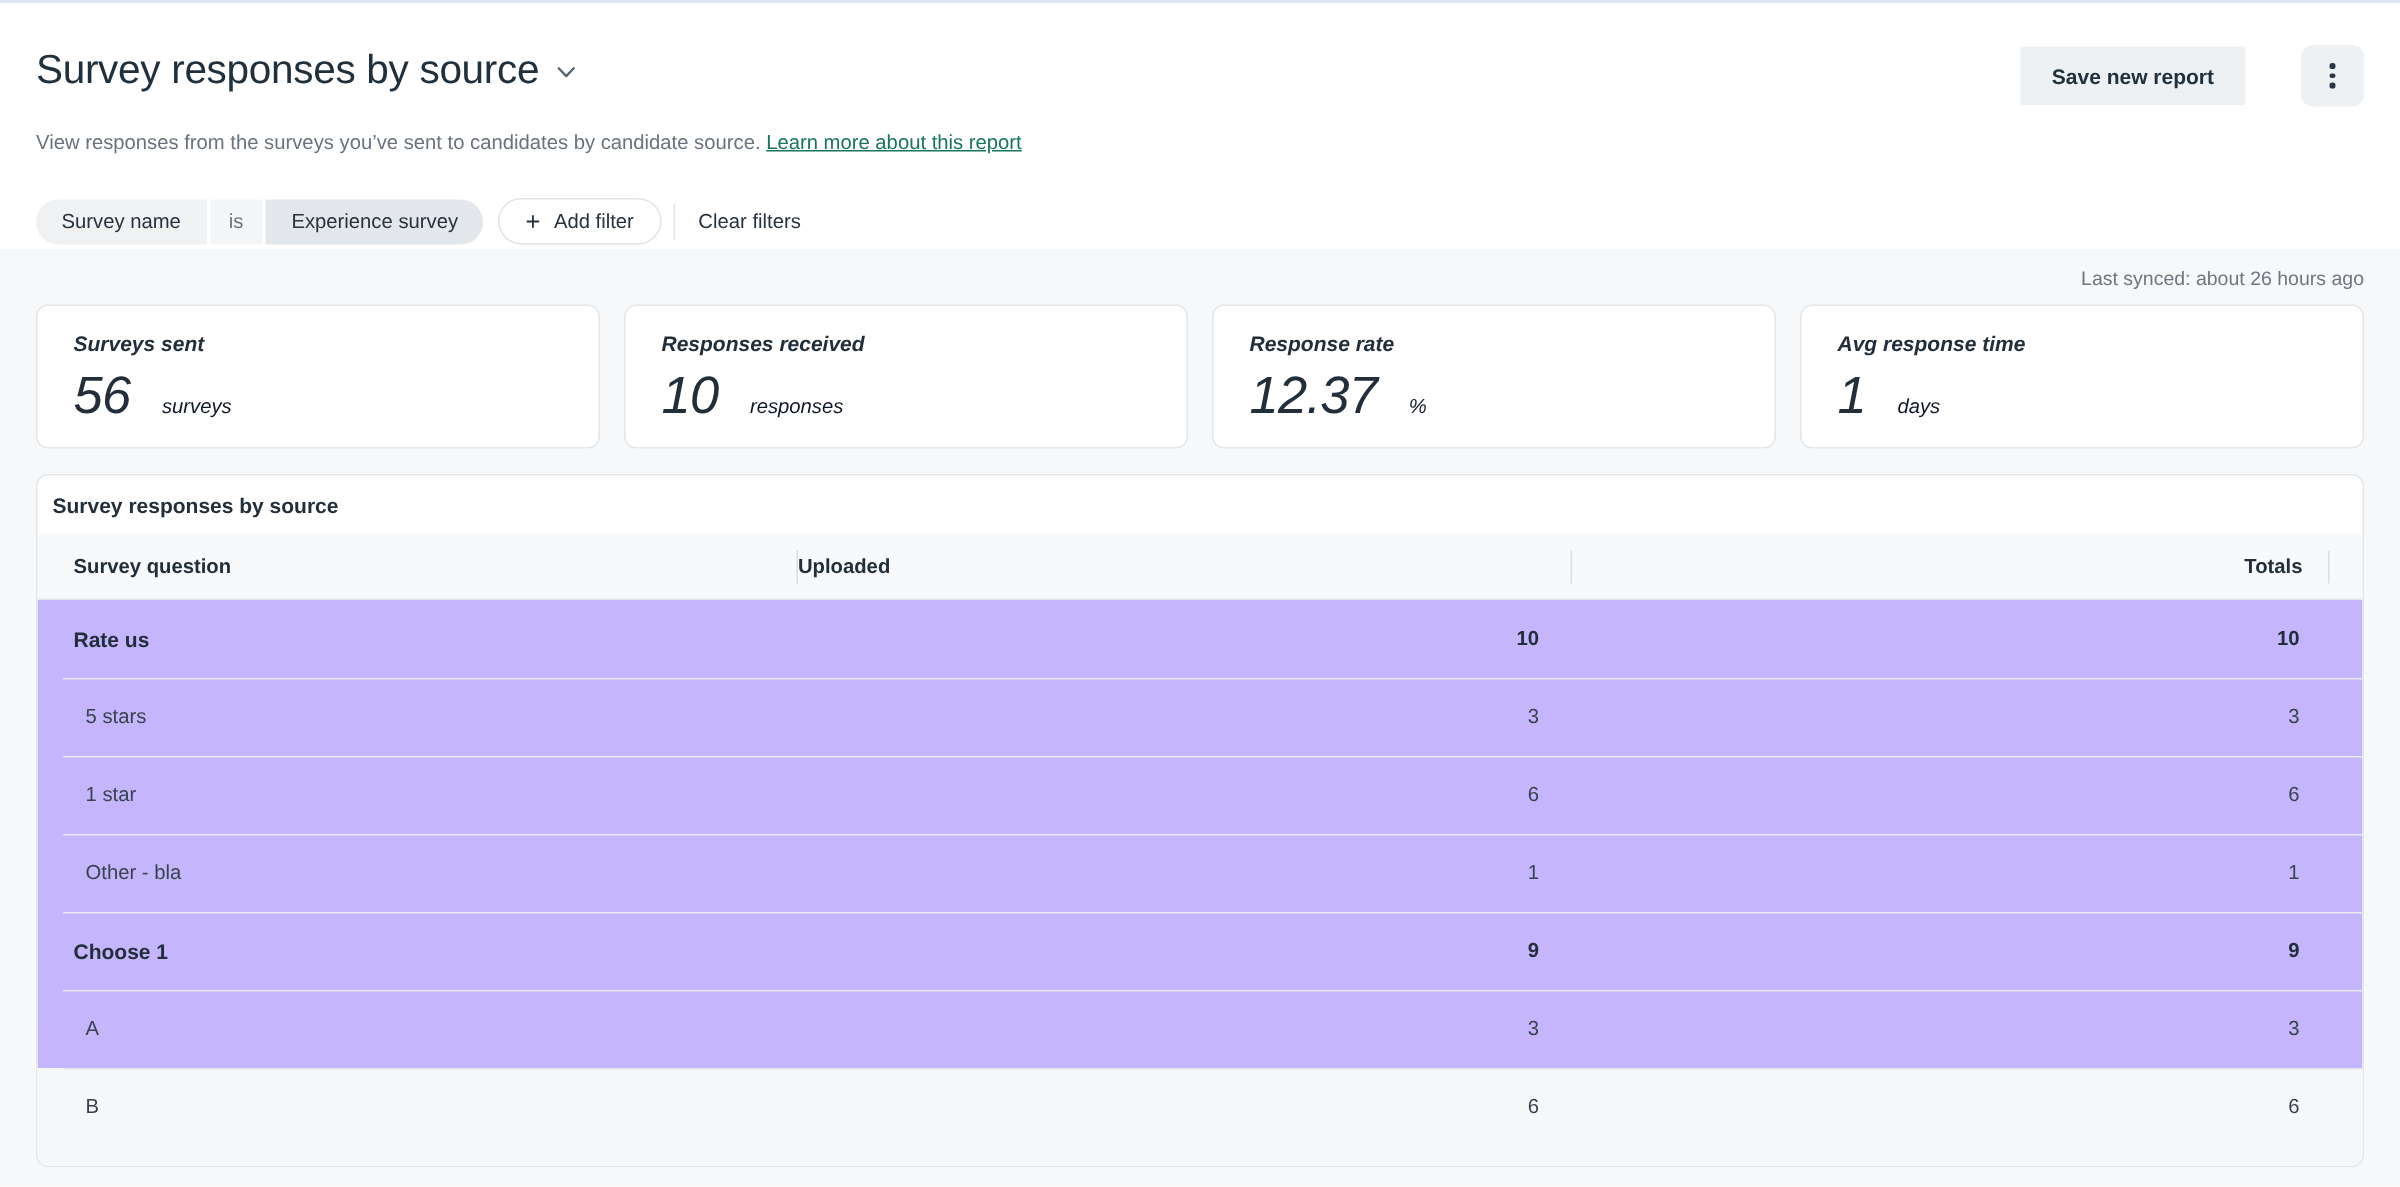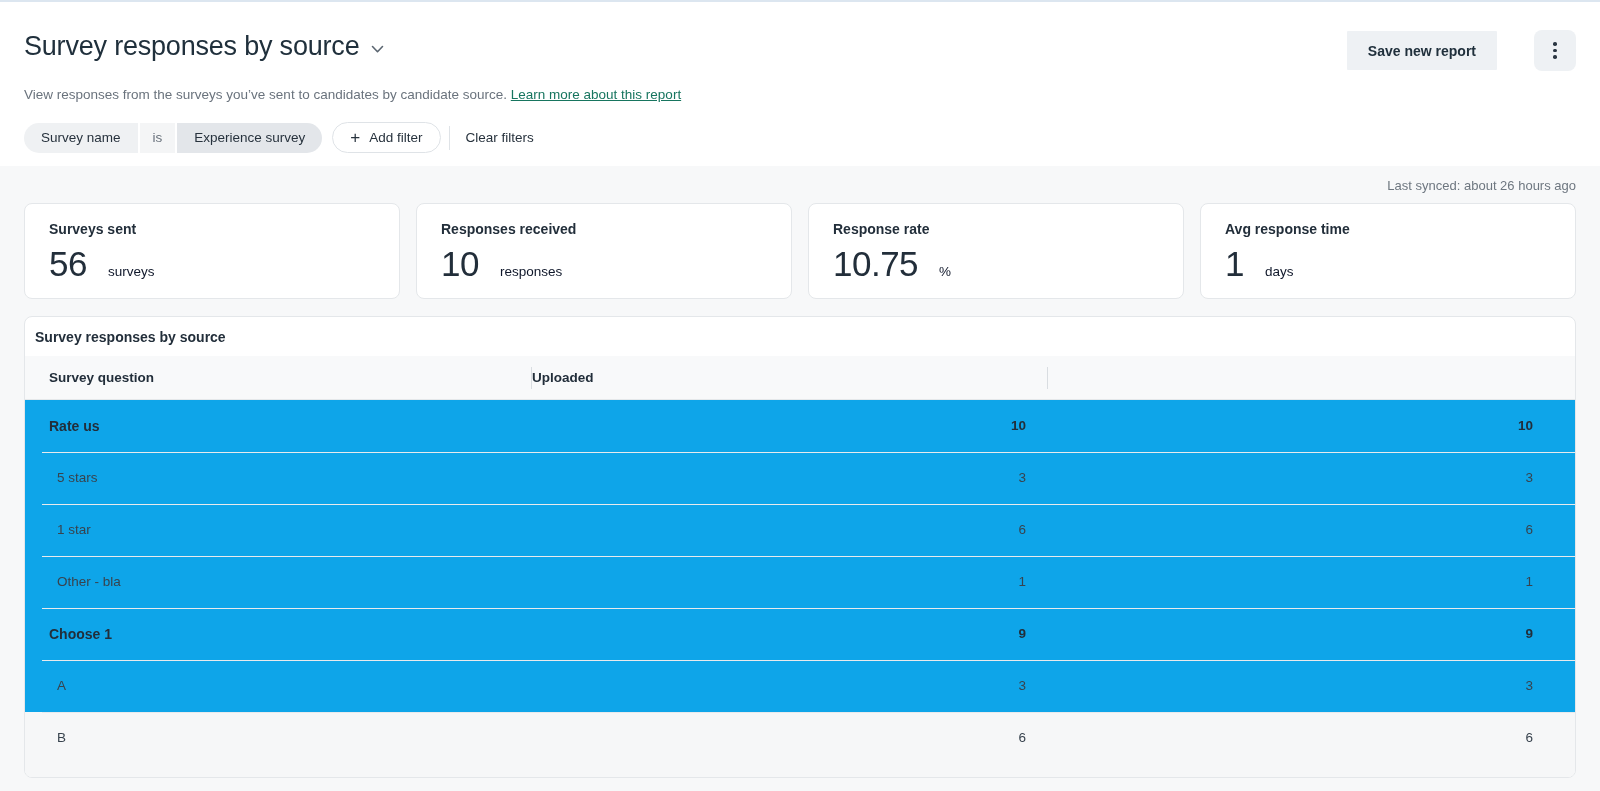--- a/index.html
+++ b/index.html
@@ -27,21 +27,21 @@
   .kebab-btn {
     background: #eef1f4; border: none; border-radius: 8px; width: 42px; height: 41px;
     margin-left: 24px; cursor: pointer;
     display: flex; flex-direction: column; align-items: center; justify-content: center; gap: 3px;
   }
   .kebab-btn i { width: 3.5px; height: 3.5px; border-radius: 50%; background: #2a3642; }
 
   .description { margin-top: 16px; font-size: 13.5px; color: #6a737d; line-height: 16px; }
   .description a { color: #17755f; text-decoration: underline; cursor: pointer; }
 
-  .filter-row { margin-top: 19px; display: flex; align-items: center; }
+  .filter-row { margin-top: 29px; display: flex; align-items: center; }
   .chip-group { display: flex; gap: 2px; }
   .chip {
     height: 30px; display: flex; align-items: center; font-size: 13.5px; cursor: pointer;
   }
   .chip-field { background: #eff1f3; border-radius: 15px 0 0 15px; padding: 0 17px; font-weight: 500; color: #27323d; }
   .chip-op    { background: #f4f5f6; padding: 0 13px; color: #6a737d; }
   .chip-value { background: #e3e6ea; border-radius: 0 15px 15px 0; padding: 0 17px; font-weight: 500; color: #27323d; }
   .add-filter {
     margin-left: 10px; height: 31px; border-radius: 16px; border: 1px solid #dfe3e7;
     background: #ffffff; padding: 0 17px; display: flex; align-items: center; gap: 9px;
@@ -54,21 +54,21 @@
     font-weight: 500; color: #27323d; cursor: pointer; padding: 0 8px;
   }
 
   
   .page-body { background: #f7f8f9; height: 625px; padding: 0 24px; }
   .last-synced { text-align: right; font-size: 13px; color: #6e7780; padding-top: 12px; height: 27px; }
 
   .metric-cards { margin-top: 10px; display: grid; grid-template-columns: repeat(4, 1fr); gap: 16px; }
   .metric-card {
     background: #ffffff; border: 1px solid #e4e7ea; border-radius: 8px;
-    height: 96px; padding: 17px 24px 0 24px;
+    height: 96px; padding: 17px 24px 0 24px; font-style: italic;
   }
   .metric-label { font-size: 14px; font-weight: 600; color: #222e3a; }
   .metric-value-row { display: flex; align-items: baseline; margin-top: 7px; }
   .metric-value { font-size: 35px; font-weight: 400; color: #222e3a; line-height: 40px; letter-spacing: -0.5px; }
   .metric-unit { font-size: 13.5px; color: #0f172a; margin-left: 21px; }
 
   
   .table-card {
     margin-top: 17px; background: #ffffff; border: 1px solid #e4e7ea;
     border-radius: 8px; height: 462px; overflow: hidden;
@@ -79,21 +79,21 @@
     display: flex; align-items: center; font-size: 13.5px; font-weight: 700; color: #222e3a;
   }
   .th { position: relative; height: 100%; line-height: 44px; }
   .th::after {
     content: ""; position: absolute; right: 0; top: 11px; width: 1px; height: 22px; background: #d9dde1;
   }
   .th-question { width: 507px; padding-left: 24px; }
   .th-uploaded { width: 516px; text-align: left; padding-right: 14px; }
   .th-totals   { width: 505px; text-align: right; padding-right: 18px; }
 
-  .trow { display: flex; align-items: flex-start; height: 52px; position: relative; background: #0ea5e9; cursor: pointer; }
+  .trow { display: flex; align-items: flex-start; height: 52px; position: relative; background: #c4b5fd; cursor: pointer; }
   .trow + .trow::before {
     content: ""; position: absolute; top: 0; left: 17px; right: 0; height: 1px; background: #e8eaed;
   }
   .td { line-height: 52px; font-size: 13.5px; color: #38434e; white-space: nowrap; }
   .td-label    { width: 507px; padding-left: 32px; }
   .td-uploaded { width: 516px; text-align: right; padding-right: 22px; }
   .td-totals   { width: 505px; text-align: right; padding-right: 20px; }
   .trow.group .td-label    { padding-left: 24px; font-size: 14px; font-weight: 700; color: #222e3a; }
   .trow.group .td-uploaded,
   .trow.group .td-totals   { font-weight: 700; color: #222e3a; }
@@ -158,38 +158,39 @@
       <div class="metric-card">
         <div class="metric-label">Responses received</div>
         <div class="metric-value-row">
           <span class="metric-value">10</span>
           <span class="metric-unit">responses</span>
         </div>
       </div>
       <div class="metric-card">
         <div class="metric-label">Response rate</div>
         <div class="metric-value-row">
-          <span class="metric-value">10.75</span>
+          <span class="metric-value">12.37</span>
           <span class="metric-unit">%</span>
         </div>
       </div>
       <div class="metric-card">
         <div class="metric-label">Avg response time</div>
         <div class="metric-value-row">
           <span class="metric-value">1</span>
           <span class="metric-unit">days</span>
         </div>
       </div>
     </div>
 
   <section class="table-card">
     <div class="table-card-title">Survey responses by source</div>
     <div class="table-header">
       <div class="th th-question">Survey question</div>
       <div class="th th-uploaded">Uploaded</div>
+      <div class="th th-totals">Totals</div>
     </div>
     <div id="table-rows">
         <div class="trow group">
           <div class="td td-label">Rate us</div>
           <div class="td td-uploaded">10</div>
           <div class="td td-totals">10</div>
         </div>
         <div class="trow">
           <div class="td td-label">5 stars</div>
           <div class="td td-uploaded">3</div>

